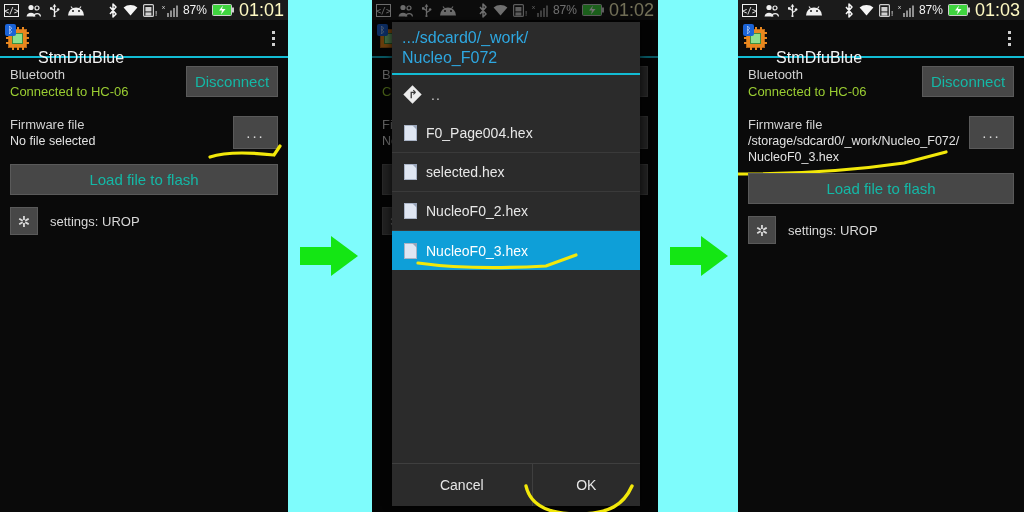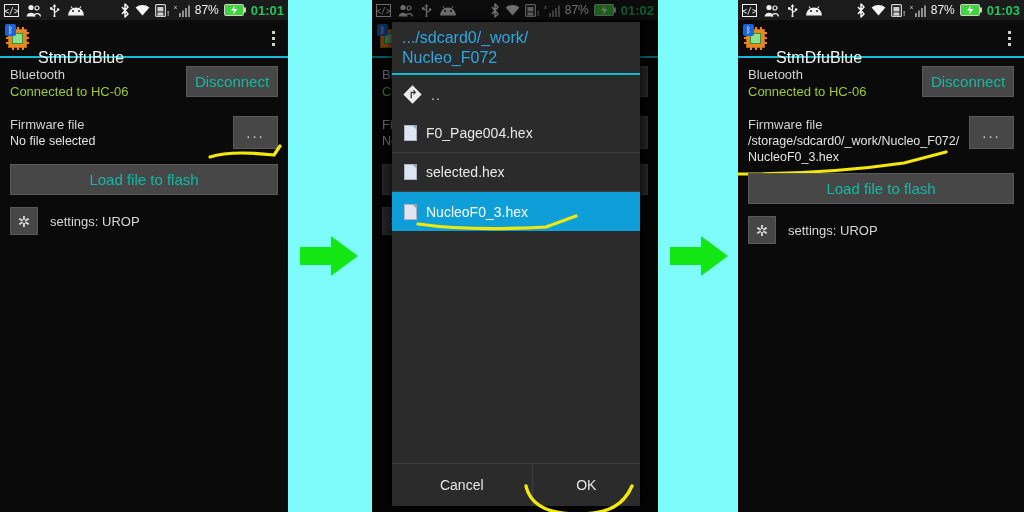--- a/index.html
+++ b/index.html
@@ -27,21 +27,21 @@
   .p2{left:372px;width:286px;}
   .p3{left:738px;width:286px;}
 
   
   .statusbar{position:relative;height:20px;background:#1b1b1b;
       display:flex;align-items:center;padding:0 4px;box-sizing:border-box;}
   .sb-left{display:flex;align-items:center;gap:7px;}
   .sb-right{margin-left:auto;display:flex;align-items:center;gap:5px;}
   .sb-ic{display:block;}
   .sb-txt{color:#f2f2f2;font-size:12px;line-height:12px;letter-spacing:0px;}
-  .sb-clock{color:#22c55e;font-size:13px;line-height:13px;font-weight:700;}
+  .sb-clock{color:#fef9c3;font-size:18px;line-height:13px;font-weight:400;}
 
   
   .actionbar{position:relative;height:38px;background:#0b0b0b;display:flex;align-items:center;
       padding:0 6px;box-sizing:border-box;border-bottom:2px solid #12bcd4;}
   .app-icon{width:24px;height:24px;position:relative;flex:0 0 auto;margin-right:8px;}
   .chip{position:absolute;left:2px;top:3px;width:19px;height:19px;background:#e8871e;border:1px solid #b5671a;box-sizing:border-box;}
   .chip:after{content:"";position:absolute;left:3px;top:3px;right:3px;bottom:3px;background:#8de08d;border:1px solid #3f8f3f;}
   .chip-leg{position:absolute;background:#e8871e;}
   .bt-badge{position:absolute;left:-1px;top:-2px;width:11px;height:12px;background:#1b63d6;border-radius:2px;
       color:#fff;font-size:9px;line-height:12px;text-align:center;}
@@ -323,20 +323,24 @@
         </div>
 
         <div class="frow">
           <div class="file-ico"></div>
           <span class="fname">F0_Page004.hex</span>
         </div>
         <div class="frow">
           <div class="file-ico"></div>
           <span class="fname">selected.hex</span>
         </div>
+        <div class="frow">
+          <div class="file-ico"></div>
+          <span class="fname">NucleoF0_2.hex</span>
+        </div>
         <div class="frow sel">
           <div class="file-ico"></div>
           <span class="fname">NucleoF0_3.hex</span>
           <svg class="hl" style="left:24px;top:22px;width:165px;height:20px;" viewBox="0 0 165 20">
               <path d="M2 10 C 45 16, 95 15, 130 13 L 160 2" stroke="#f2e80a" stroke-width="3.2" fill="none" stroke-linecap="round"></path>
             </svg>
         </div>
       </div>
 
       <div class="dlg-foot">

